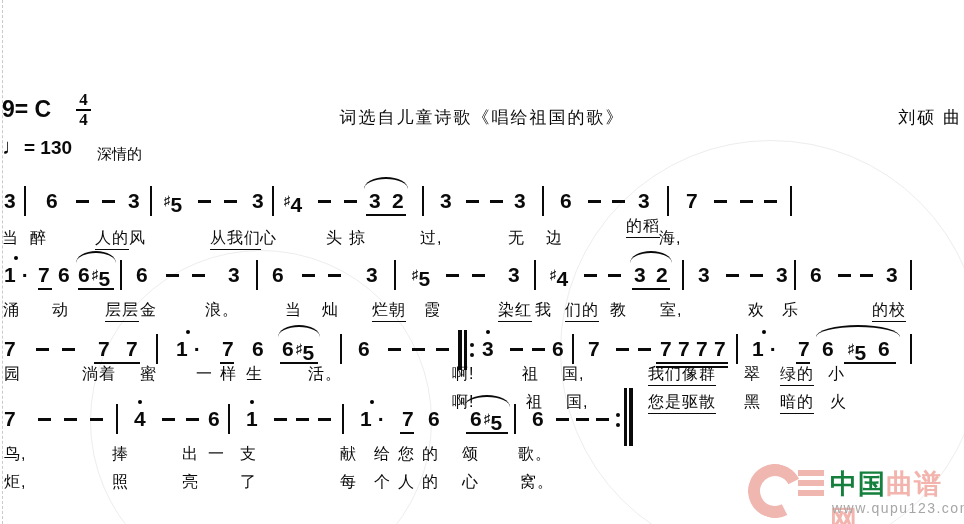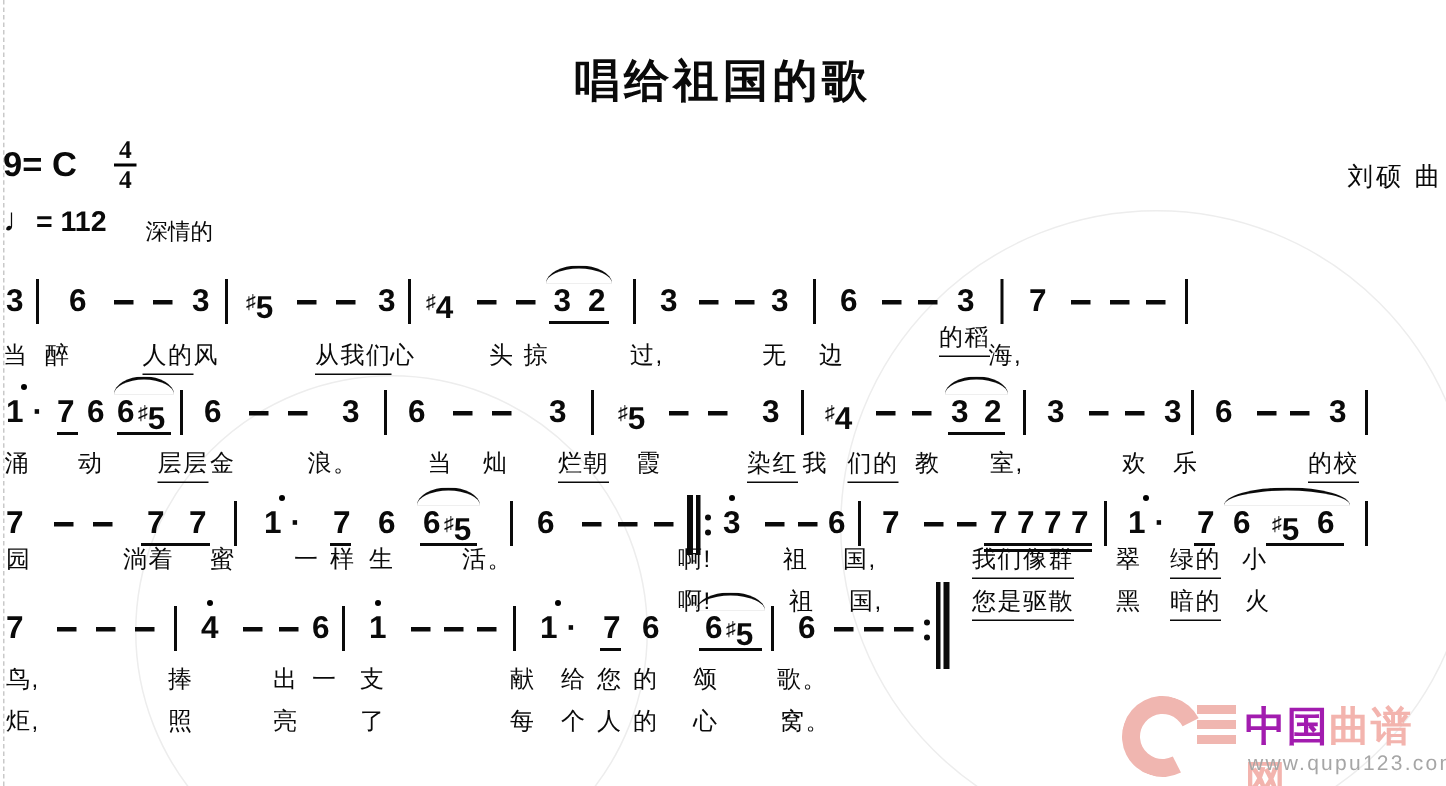--- a/index.html
+++ b/index.html
@@ -30,44 +30,44 @@
   .rpt{position:absolute;}
   .rpt .vb{position:absolute;top:0;width:2.5px;background:#0a0a0a;}
   .rpt .dotc{position:absolute;width:4px;height:4px;border-radius:50%;background:#0a0a0a;}
   .lyr{position:absolute;font-size:16px;line-height:20px;white-space:nowrap;letter-spacing:1px;}
   .lyr.ul{border-bottom:1px solid #0a0a0a;padding-bottom:1px;}
   
   .wm{position:absolute;right:6px;bottom:4px;width:212px;height:60px;}
   .wm .crescent{position:absolute;left:2px;top:4px;width:30px;height:30px;border:12px solid #f0b6b0;border-radius:50%;border-right-color:transparent;transform:rotate(18deg);}
   .wm .bars i{position:absolute;left:52px;width:26px;height:6px;background:#f0b6b0;}
   .wm .cn{position:absolute;left:84px;top:6px;font-size:27px;font-weight:bold;letter-spacing:1px;}
-  .wm .cn .g{color:#a21caf;}
+  .wm .cn .g{color:#15803d;}
   .wm .cn .p{color:#f3b4ae;}
   .wm .url{position:absolute;left:86px;top:40px;font-size:14px;color:#a6a6a6;letter-spacing:1.5px;}
 </style>
 </head>
 <body>
 
 <div id="page">
   <div class="edge"></div>
   <div class="arc" style="left:90px;top:250px;width:340px;height:340px;"></div>
   <div class="arc" style="left:560px;top:140px;width:420px;height:420px;"></div>
 
-  <div class="title">唱给祖国的歌</div>
 
   <div class="keysig">9= C</div>
   <div class="frac">
     <span>4</span>
     <span class="bar"></span>
     <span>4</span>
   </div>
   <div class="tempo">
-    <span class="q">♩</span><span>= 112</span>
+    <span class="q">♩</span><span>= 130</span>
   </div>
   <div class="expr">深情的</div>
+  <div class="source">词选自儿童诗歌《唱给祖国的歌》</div>
   <div class="composer">刘硕 曲</div>
 
   <div id="score">
       <span class="note" style="left: 4px; top: 188px;"><b>3</b></span>
       <div class="bline" style="left: 24px; top: 186px;"></div>
       <span class="note" style="left: 46px; top: 188px;"><b>6</b></span>
       <div class="dash" style="left: 76px; top: 200px;"></div>
       <div class="dash" style="left: 102px; top: 200px;"></div>
       <span class="note" style="left: 128px; top: 188px;"><b>3</b></span>
       <div class="bline" style="left: 150px; top: 186px;"></div>

